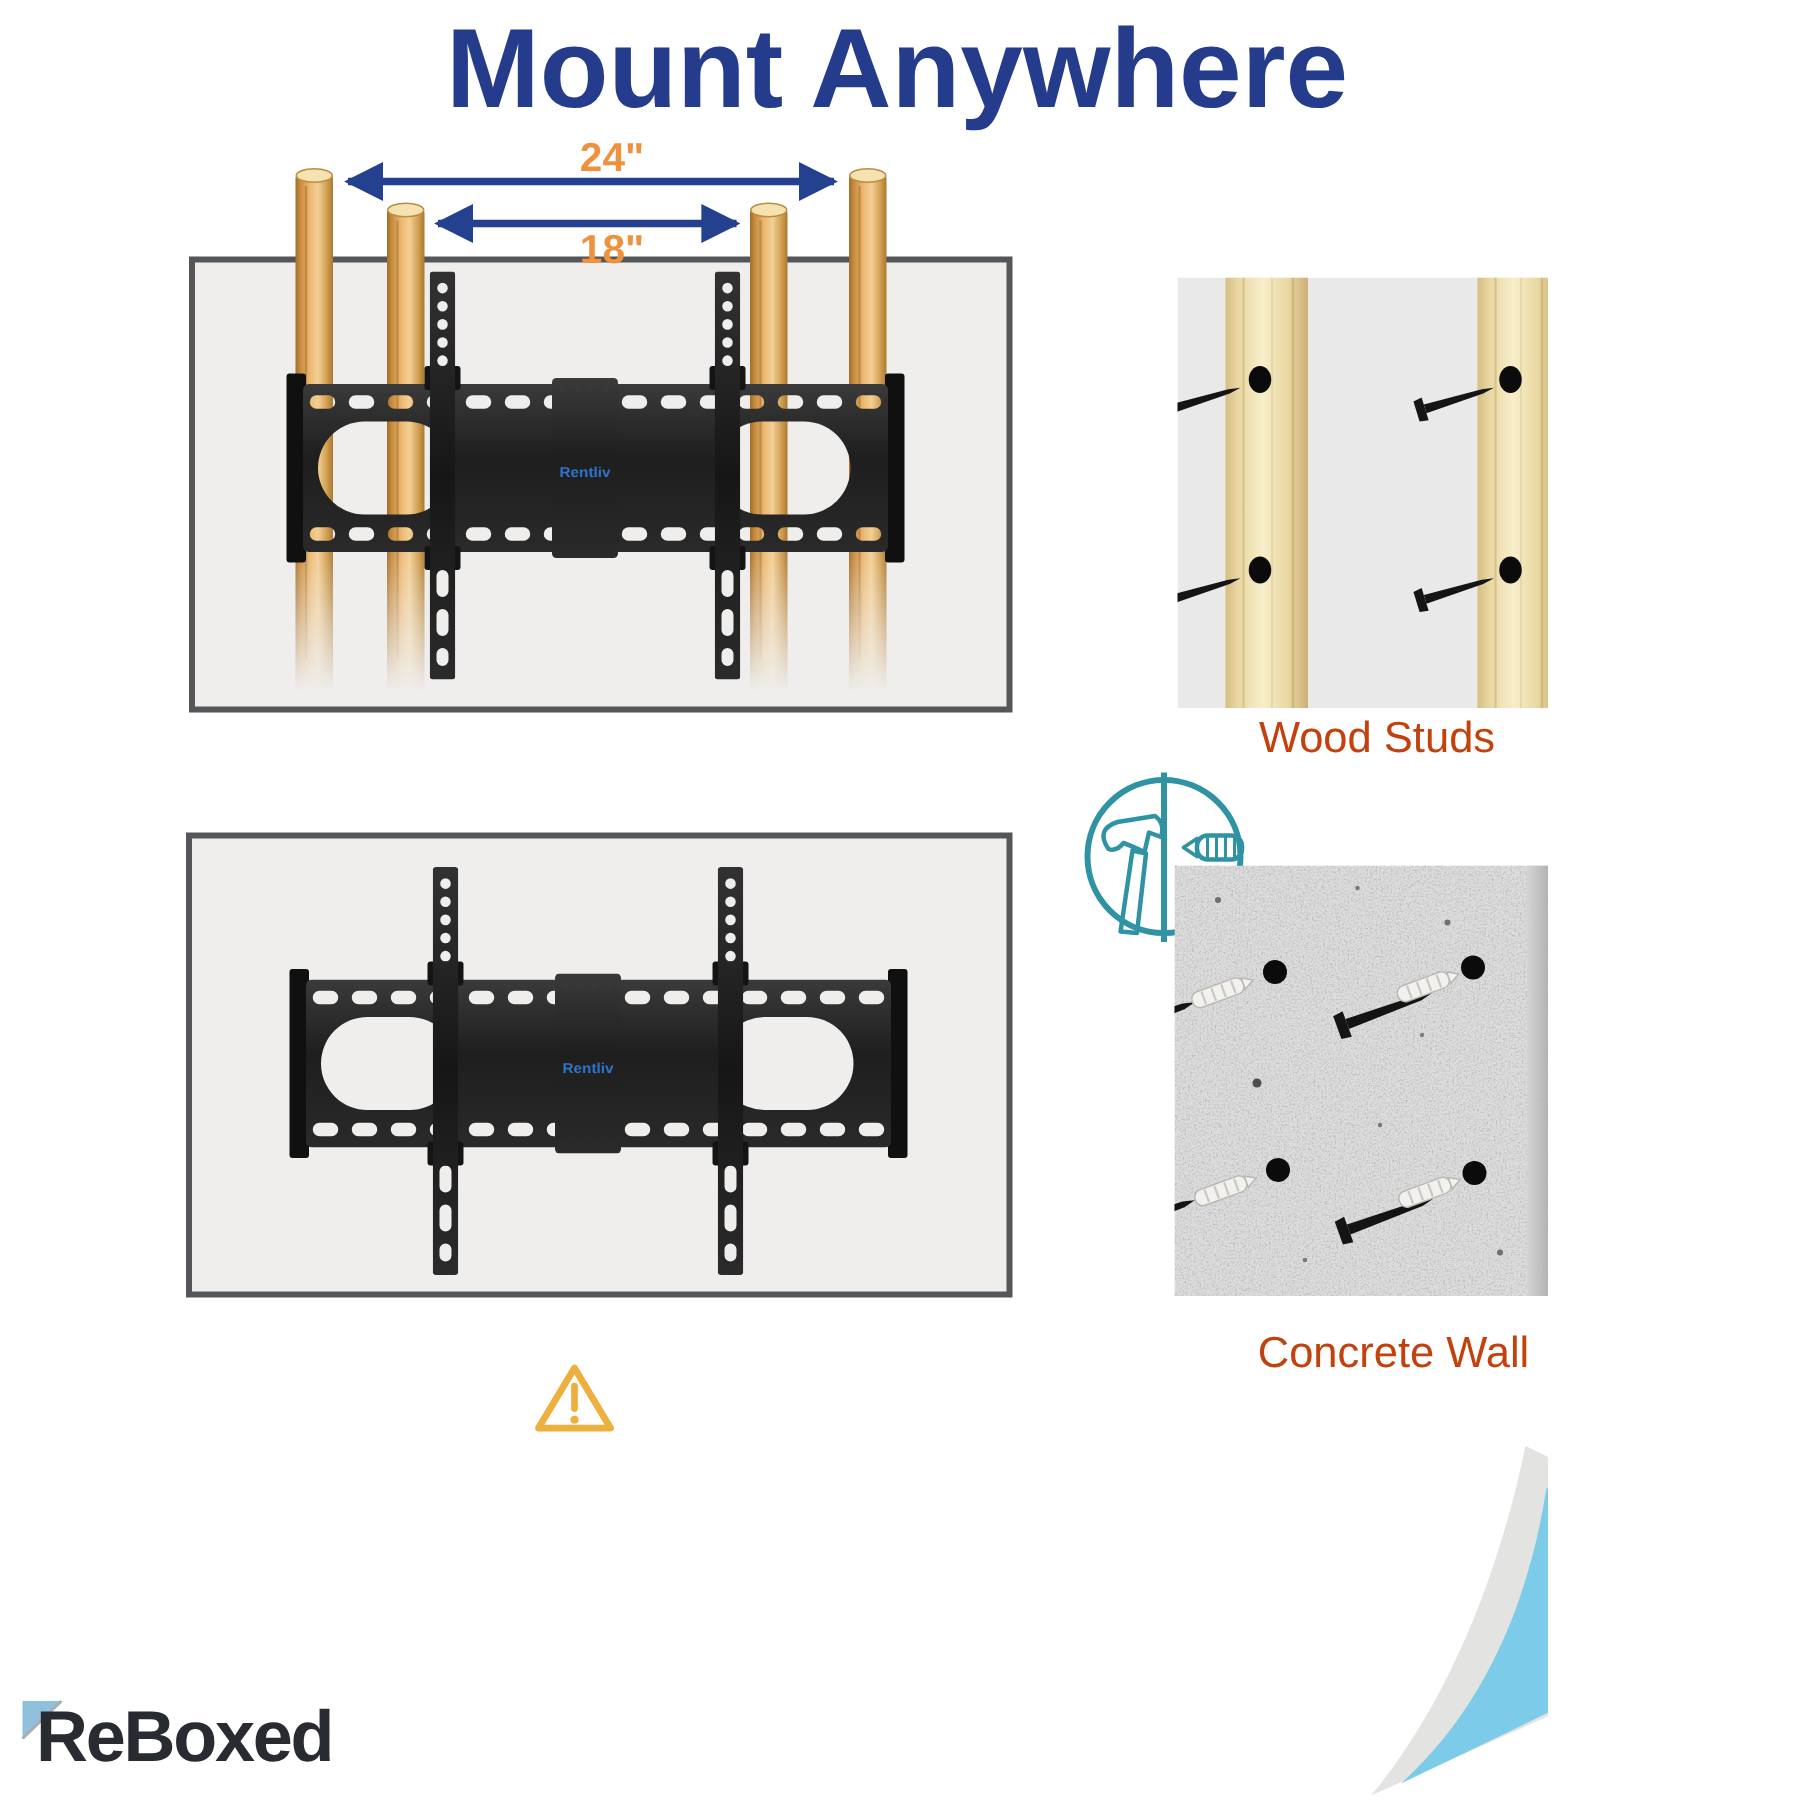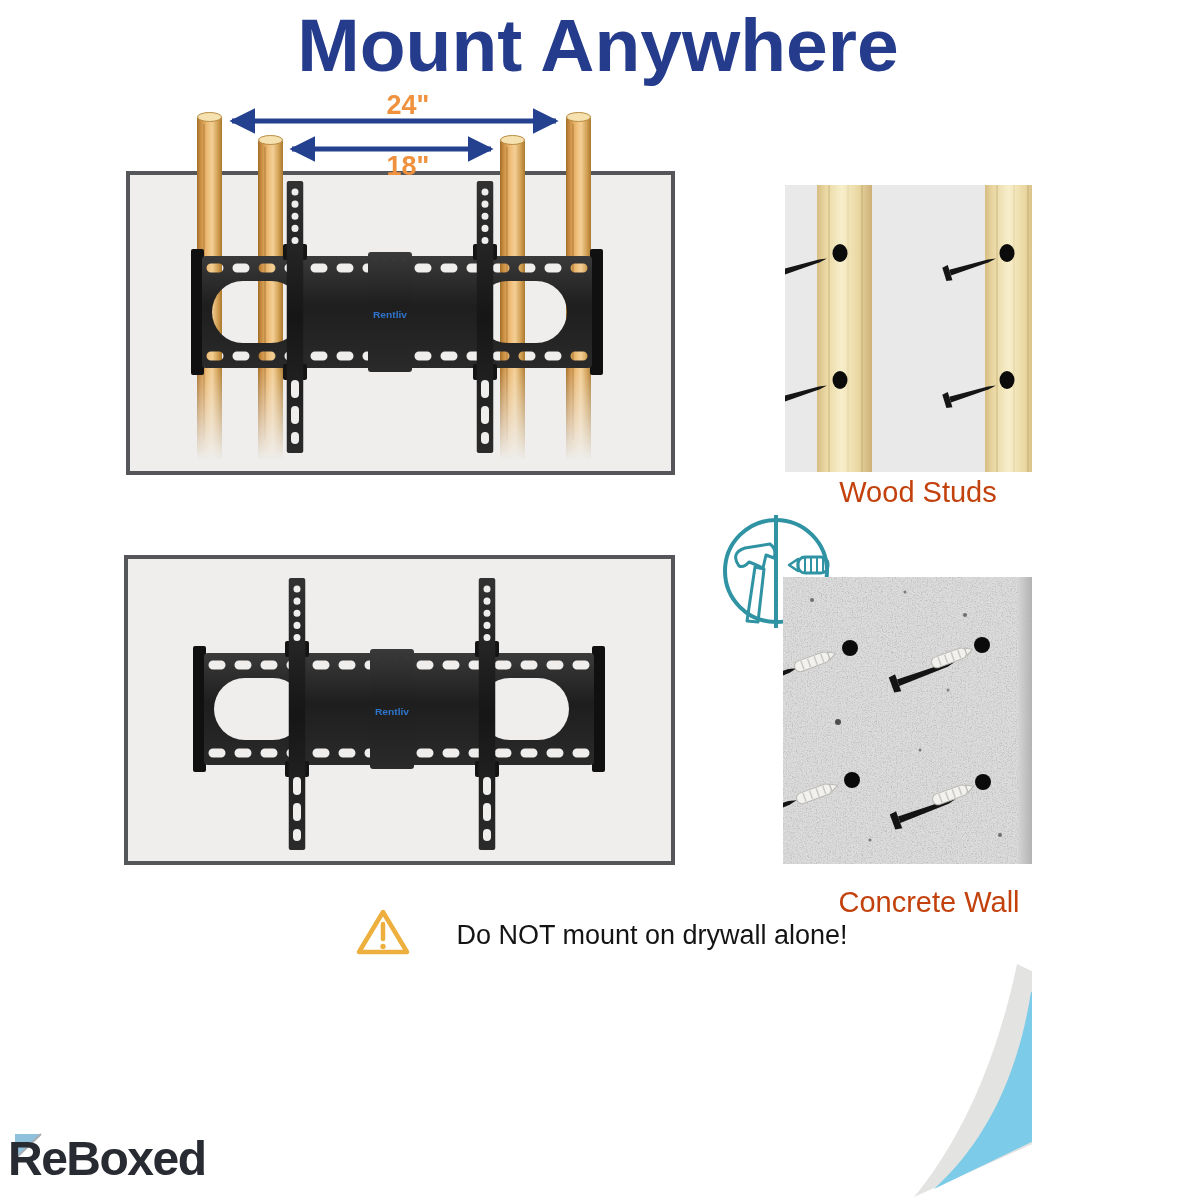--- a/index.html
+++ b/index.html
@@ -11,21 +11,21 @@
   .dim{position:absolute;transform:translateX(-50%);font-size:27px;font-weight:bold;
        color:#f0913d;white-space:nowrap;}
   .dim24{left:408px;top:90px;}
   .dim18{left:408px;top:151px;}
   .plabel{position:absolute;transform:translateX(-50%);font-size:29px;color:#c2410c;
           white-space:nowrap;}
   .wood-label{left:918px;top:476px;}
   .concrete-label{left:929px;top:870px;margin-top:16px;}
   .warning-text{position:absolute;left:652px;top:920px;transform:translateX(-50%);
                 font-size:27px;color:#141414;white-space:nowrap;}
-  .brand{position:absolute;left:8px;top:1131px;font-size:48px;font-weight:bold;
+  .brand{position:absolute;left:24px;top:1131px;font-size:48px;font-weight:bold;
          color:#282b31;letter-spacing:-1.5px;}
   .mlogo{font-family:"Liberation Sans",sans-serif;font-size:9.5px;font-weight:bold;
          fill:#2f74cc;}
 </style>
 </head>
 <body>
 
 <div class="canvas">
 
 <svg class="scene" viewBox="0 0 1200 1200">
@@ -239,16 +239,15 @@
     <path d="M1017,964 C995,1070 955,1148 914,1197 L1198,1070 L1198,1054 C1130,1018 1060,985 1017,964 Z" fill="#e3e3e1"></path>
     <path d="M1031,992 C1018,1075 986,1142 934,1189 L1196,1063 C1138,1030 1076,1008 1031,992 Z" fill="#7ccbe9"></path>
   </g>
 </svg>
 
 <div class="title">Mount Anywhere</div>
 <div class="dim dim24">24"</div>
 <div class="dim dim18">18"</div>
 <div class="plabel wood-label">Wood Studs</div>
 <div class="plabel concrete-label">Concrete Wall</div>
-<div class="warning-text">Do NOT mount on drywall alone!</div>
 <div class="brand">ReBoxed</div>
 
 </div>
 
 </body></html>

